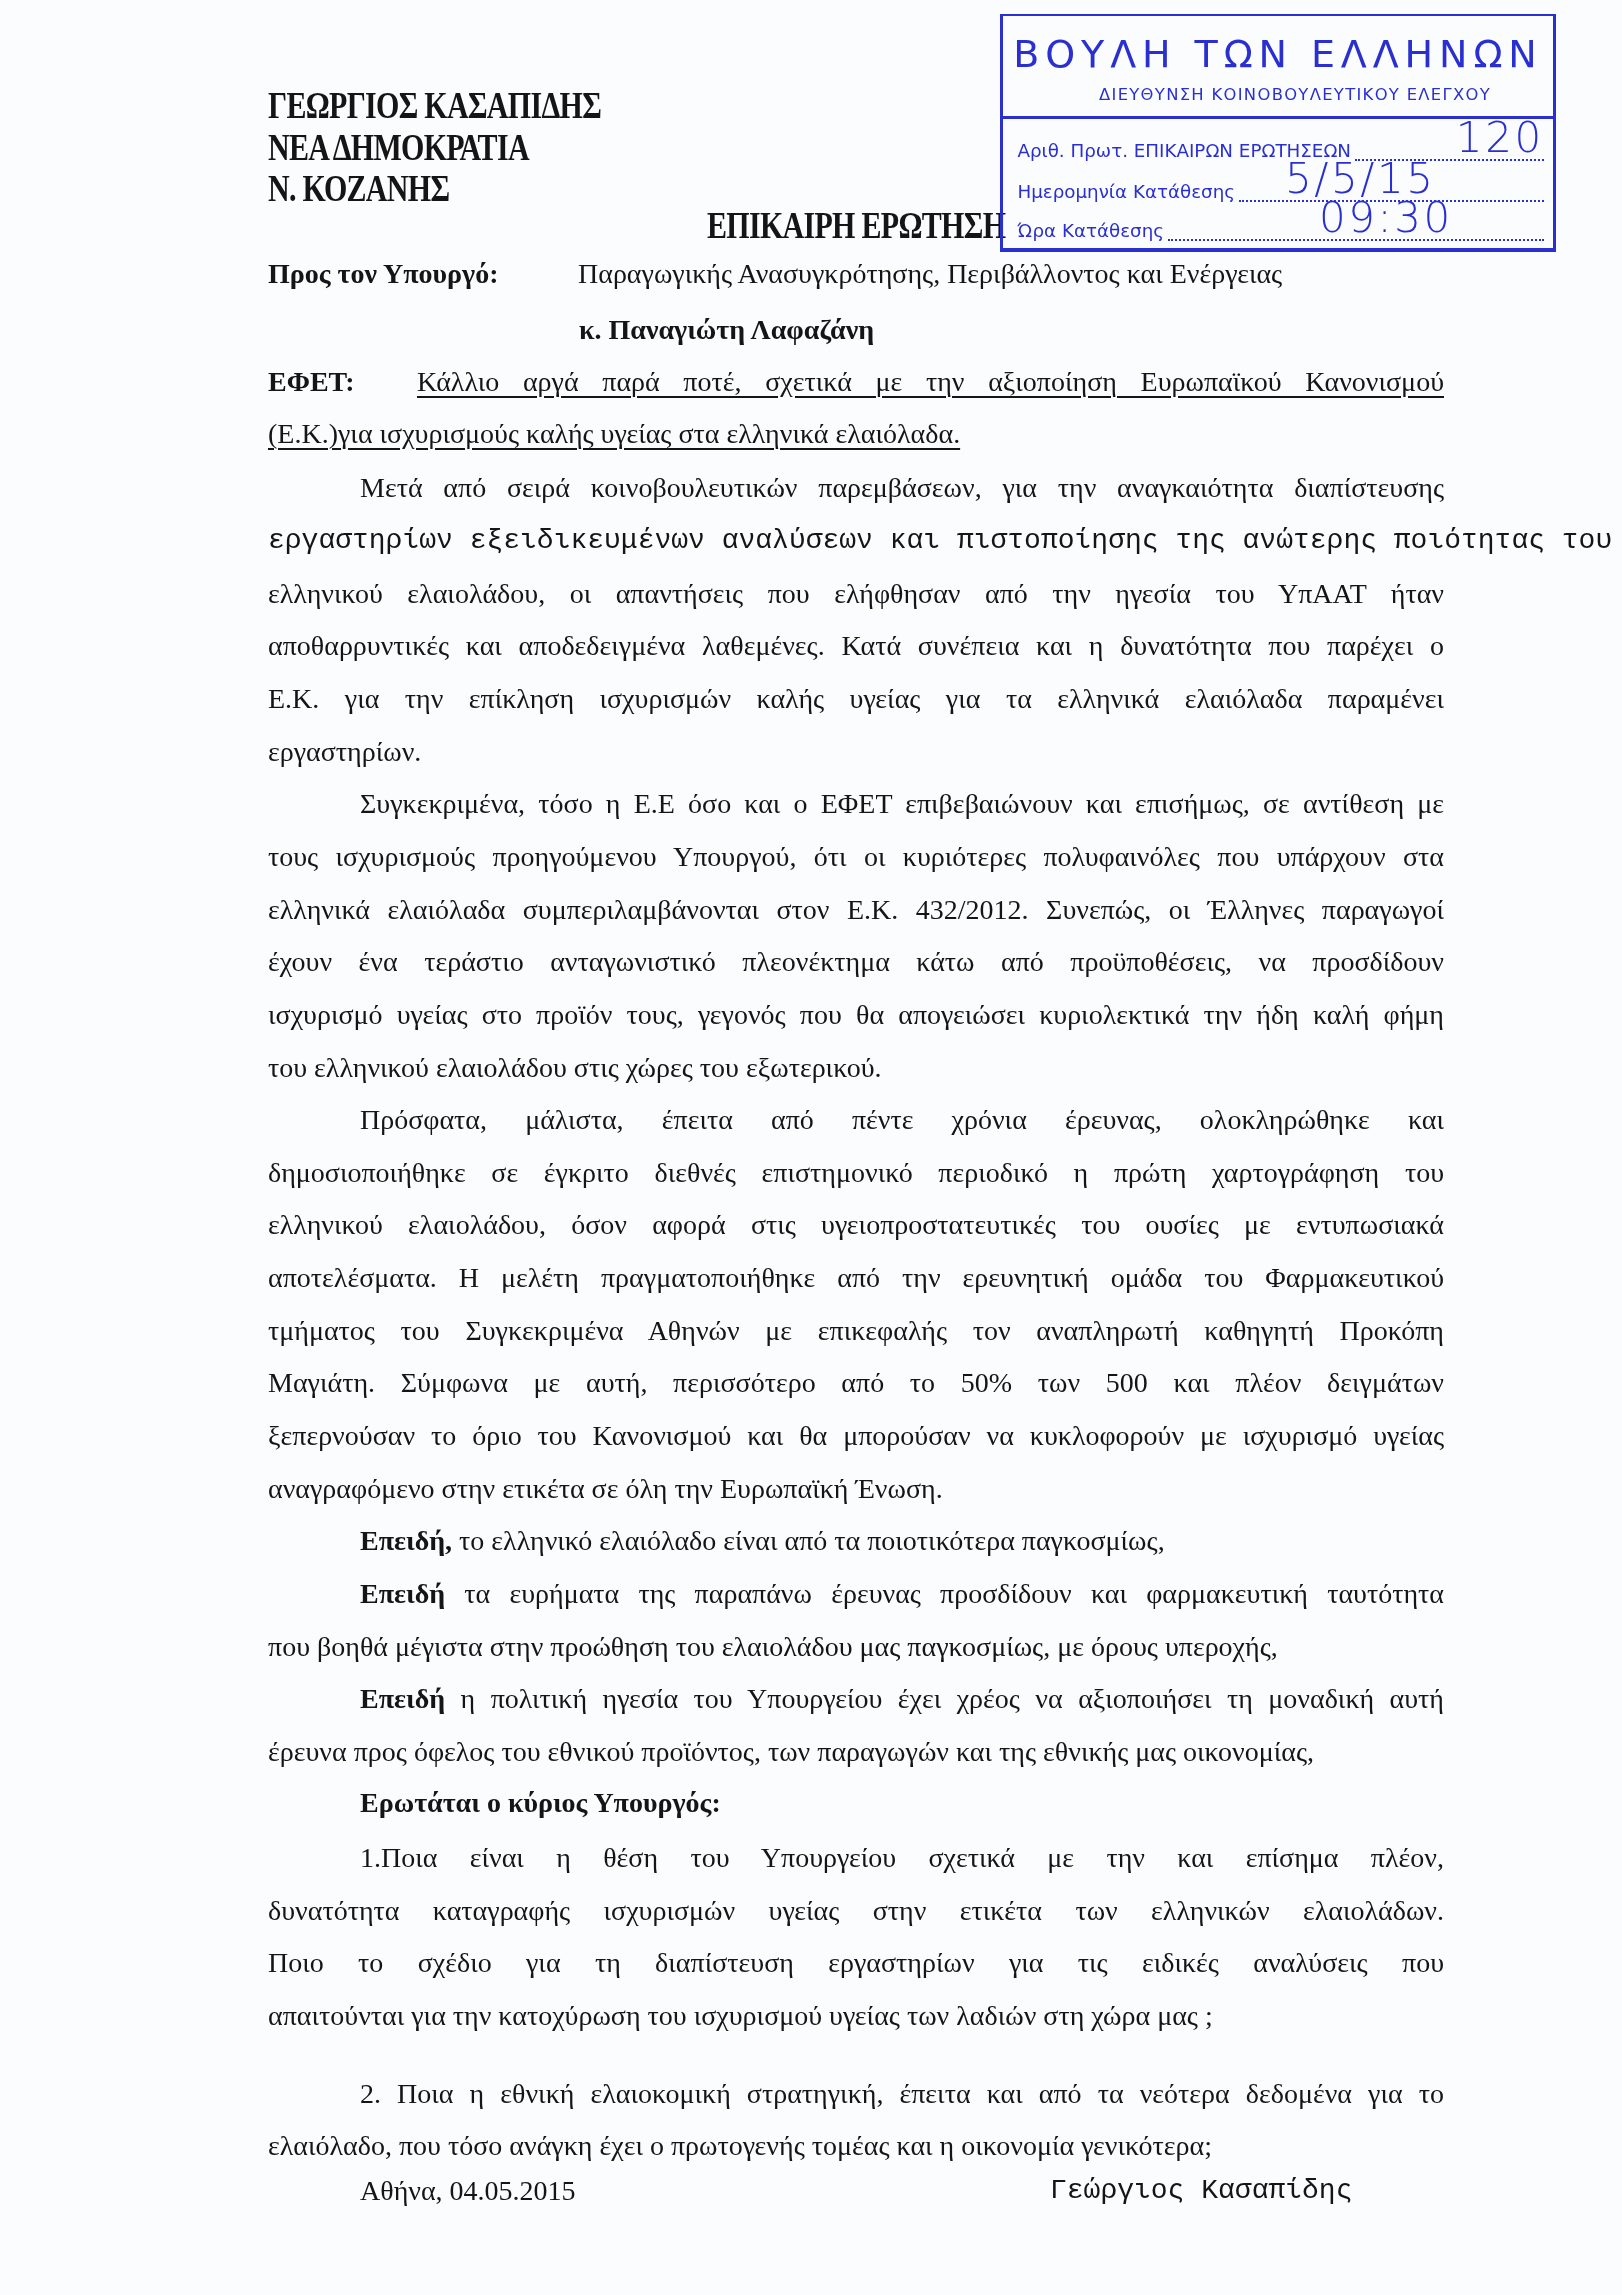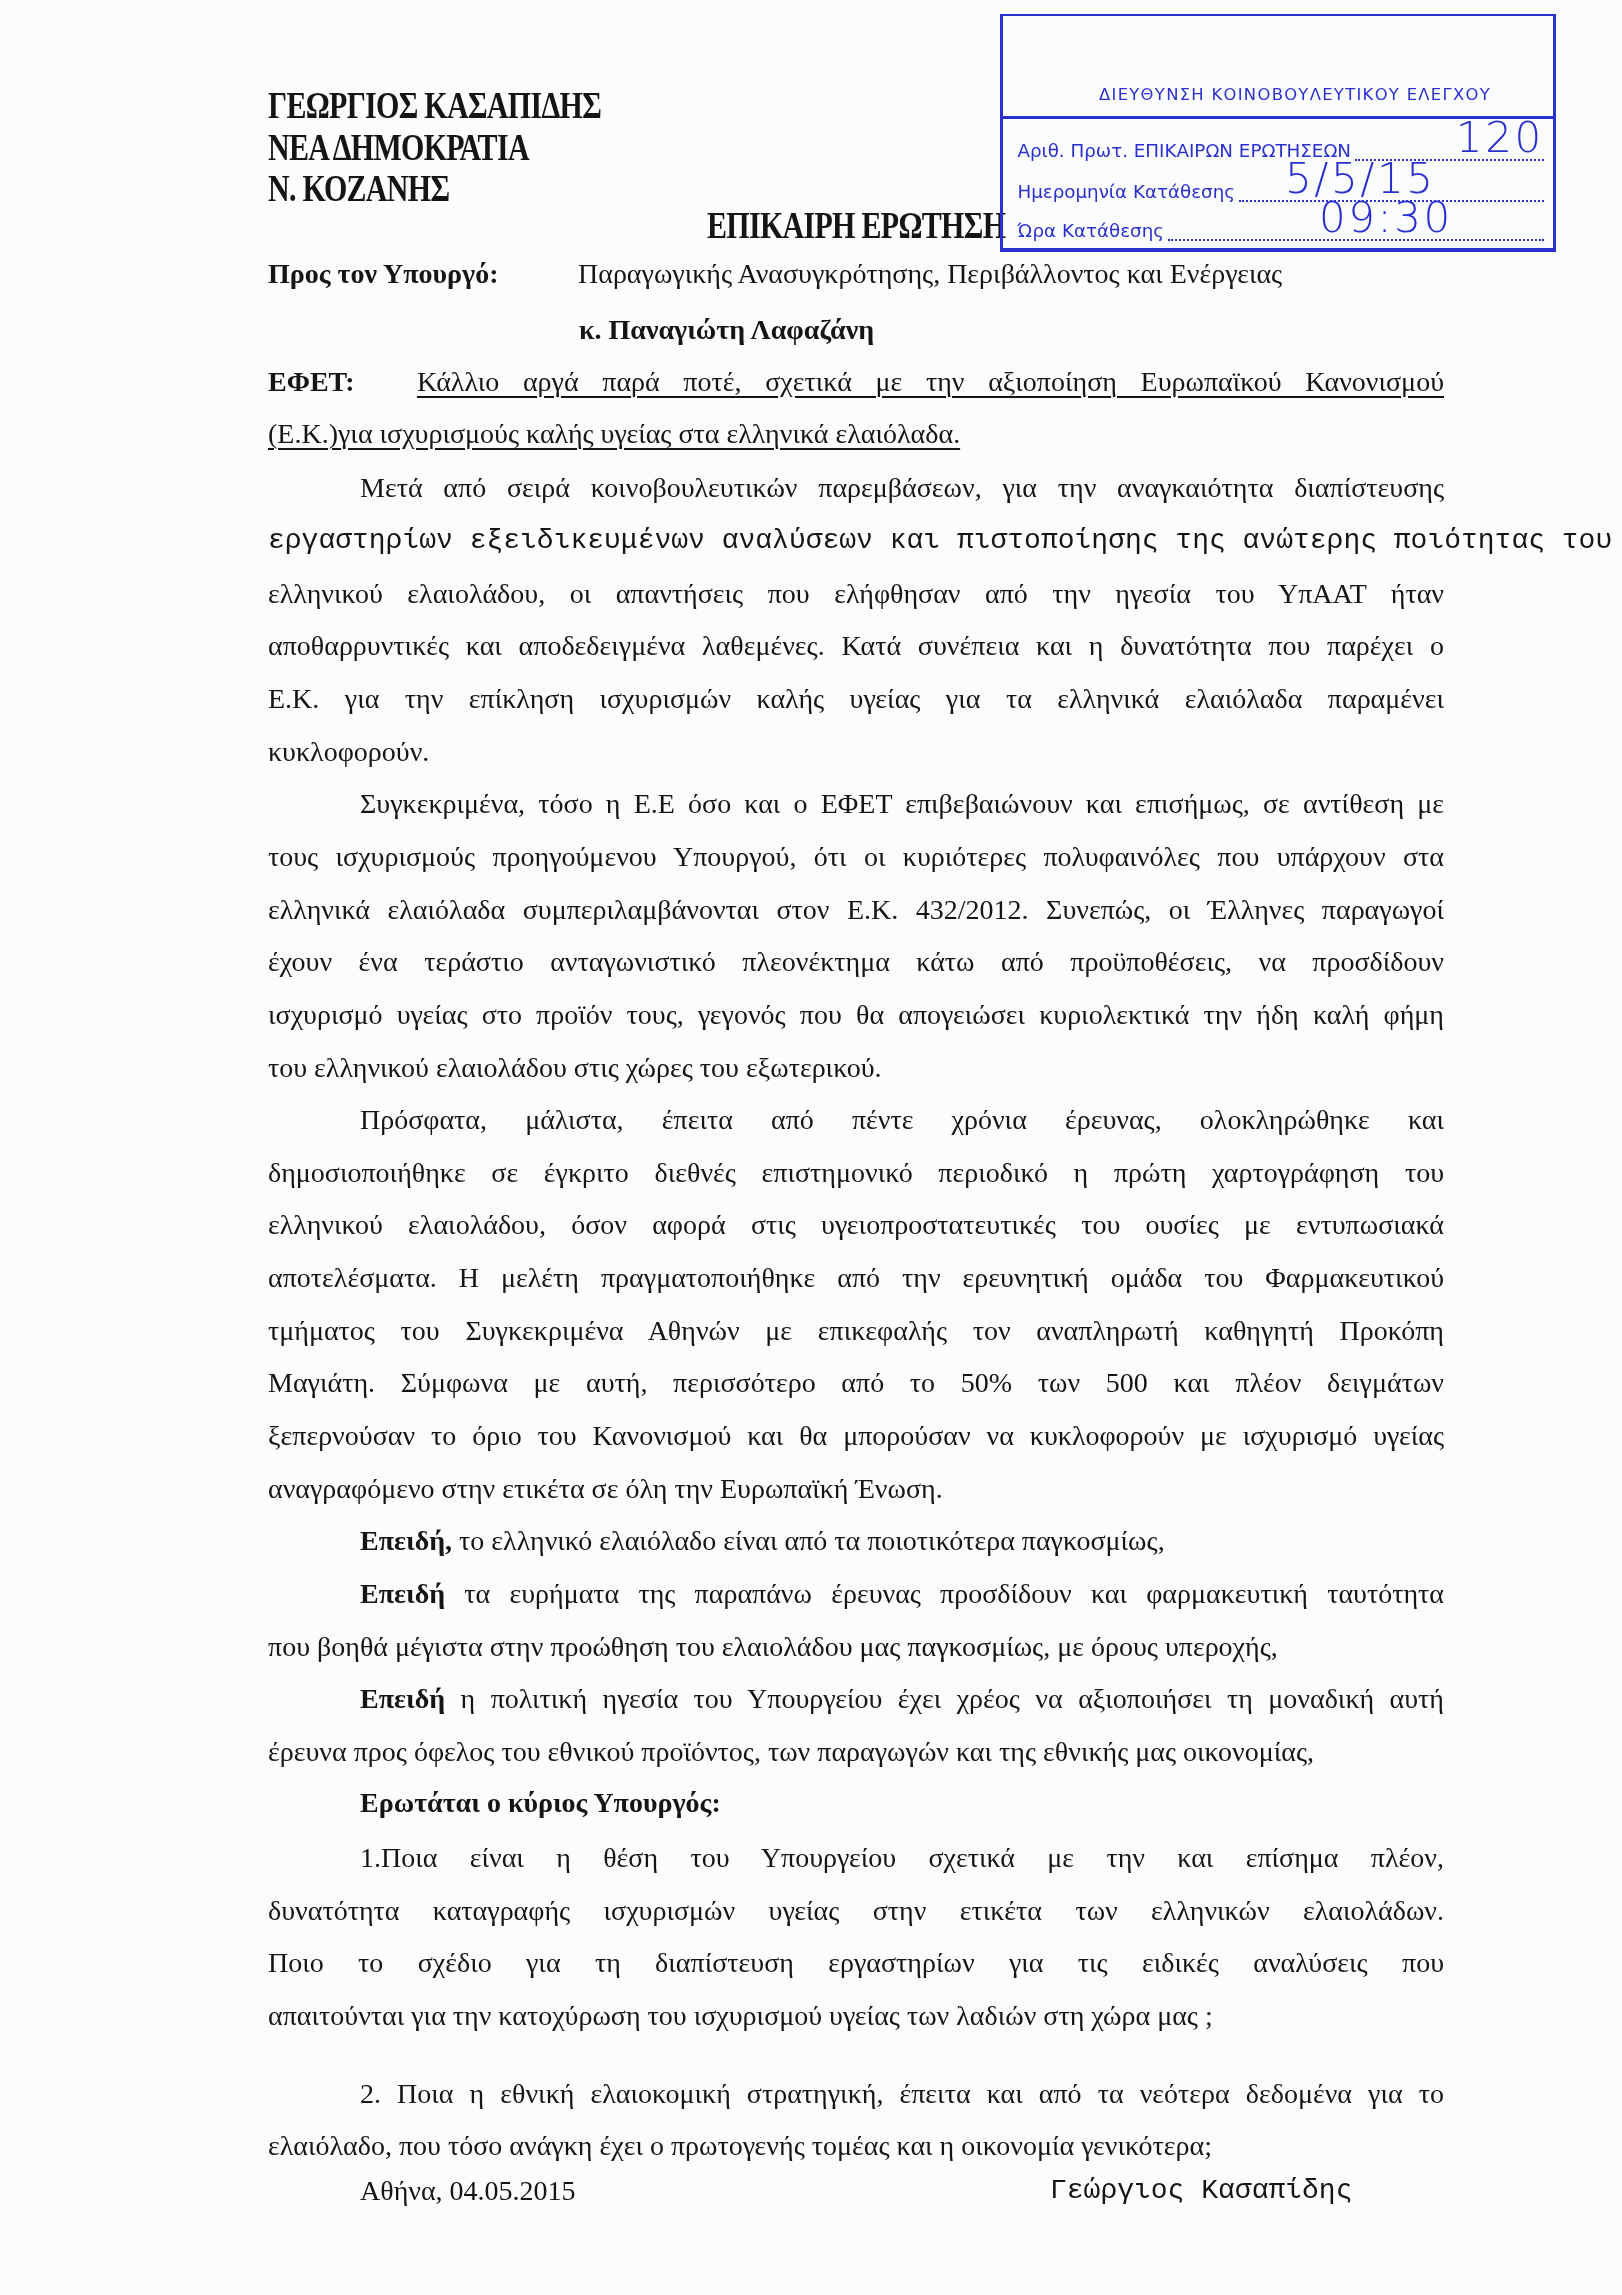--- a/index.html
+++ b/index.html
@@ -32,20 +32,21 @@
 </style>
 </head>
 <body>
 
 <div class="abs hdr" style="left:268px; top:84px;">ΓΕΩΡΓΙΟΣ ΚΑΣΑΠΙΔΗΣ</div>
 <div class="abs hdr" style="left:268px; top:126px;">ΝΕΑ ΔΗΜΟΚΡΑΤΙΑ</div>
 <div class="abs hdr" style="left:268px; top:167px;">Ν. ΚΟΖΑΝΗΣ</div>
 <div class="abs hdr" style="left:707px; top:204px;">ΕΠΙΚΑΙΡΗ ΕΡΩΤΗΣΗ</div>
 
 <div class="stamp">
+  <div class="t1">ΒΟΥΛΗ ΤΩΝ ΕΛΛΗΝΩΝ</div>
   <div class="t2">ΔΙΕΥΘΥΝΣΗ ΚΟΙΝΟΒΟΥΛΕΥΤΙΚΟΥ ΕΛΕΓΧΟΥ</div>
   <div class="sep"></div>
   <div class="row" style="top:124px;">
     <span class="lbl">Αριθ. Πρωτ. ΕΠΙΚΑΙΡΩΝ ΕΡΩΤΗΣΕΩΝ</span>
     <span class="dots">
         <span class="hand" style="right:0;">120</span>
       </span>
   </div>
   <div class="row" style="top:165px;">
     <span class="lbl">Ημερομηνία Κατάθεσης</span>
@@ -68,21 +69,21 @@
 <div class="line b" style="left:268px; top:368px;">ΕΦΕΤ:</div>
 <div class="line u just" style="left:417px; top:368px; width:1027px;">Κάλλιο αργά παρά ποτέ, σχετικά με την αξιοποίηση Ευρωπαϊκού Κανονισμού</div>
 <div class="line u" style="left:268px; top:420px;">(Ε.Κ.)για ισχυρισμούς καλής  υγείας στα ελληνικά ελαιόλαδα.</div>
 
 <div id="body-area">
     <div class="line just" style="left: 360px; top: 474px; width: 1084px;">Μετά από σειρά κοινοβουλευτικών παρεμβάσεων, για την αναγκαιότητα διαπίστευσης</div>
     <div class="line just" style="left: 268px; top: 527px; width: 1176px; font-family: Liberation Mono, monospace;">εργαστηρίων εξειδικευμένων αναλύσεων και πιστοποίησης της ανώτερης ποιότητας του</div>
     <div class="line just" style="left: 268px; top: 580px; width: 1176px;">ελληνικού ελαιολάδου, οι απαντήσεις που ελήφθησαν από την ηγεσία του ΥπΑΑΤ ήταν</div>
     <div class="line just" style="left: 268px; top: 632px; width: 1176px;">αποθαρρυντικές και αποδεδειγμένα λαθεμένες. Κατά συνέπεια και η δυνατότητα που παρέχει ο</div>
     <div class="line just" style="left: 268px; top: 685px; width: 1176px;">Ε.Κ. για την επίκληση ισχυρισμών καλής υγείας για τα ελληνικά ελαιόλαδα παραμένει</div>
-    <div class="line" style="left: 268px; top: 738px;">κυκλοφορούν.</div>
+    <div class="line" style="left: 268px; top: 738px;">εργαστηρίων.</div>
     <div class="line just" style="left: 360px; top: 790px; width: 1084px;">Συγκεκριμένα, τόσο η Ε.Ε όσο και ο ΕΦΕΤ επιβεβαιώνουν και επισήμως, σε αντίθεση με</div>
     <div class="line just" style="left: 268px; top: 843px; width: 1176px;">τους ισχυρισμούς  προηγούμενου Υπουργού, ότι οι κυριότερες πολυφαινόλες που υπάρχουν στα</div>
     <div class="line just" style="left: 268px; top: 896px; width: 1176px;">ελληνικά ελαιόλαδα συμπεριλαμβάνονται στον Ε.Κ. 432/2012. Συνεπώς, οι Έλληνες παραγωγοί</div>
     <div class="line just" style="left: 268px; top: 948px; width: 1176px;">έχουν ένα τεράστιο ανταγωνιστικό πλεονέκτημα κάτω από προϋποθέσεις, να προσδίδουν</div>
     <div class="line just" style="left: 268px; top: 1001px; width: 1176px;">ισχυρισμό υγείας στο προϊόν τους, γεγονός που θα απογειώσει κυριολεκτικά την ήδη καλή φήμη</div>
     <div class="line" style="left: 268px; top: 1054px;">του ελληνικού ελαιολάδου στις χώρες του εξωτερικού.</div>
     <div class="line just" style="left: 360px; top: 1106px; width: 1084px;">Πρόσφατα, μάλιστα, έπειτα από πέντε χρόνια έρευνας, ολοκληρώθηκε και</div>
     <div class="line just" style="left: 268px; top: 1159px; width: 1176px;">δημοσιοποιήθηκε  σε έγκριτο διεθνές επιστημονικό περιοδικό η πρώτη χαρτογράφηση του</div>
     <div class="line just" style="left: 268px; top: 1211px; width: 1176px;">ελληνικού ελαιολάδου, όσον αφορά στις υγειοπροστατευτικές του ουσίες με εντυπωσιακά</div>
     <div class="line just" style="left: 268px; top: 1264px; width: 1176px;">αποτελέσματα. Η μελέτη πραγματοποιήθηκε από την ερευνητική ομάδα του Φαρμακευτικού</div>

